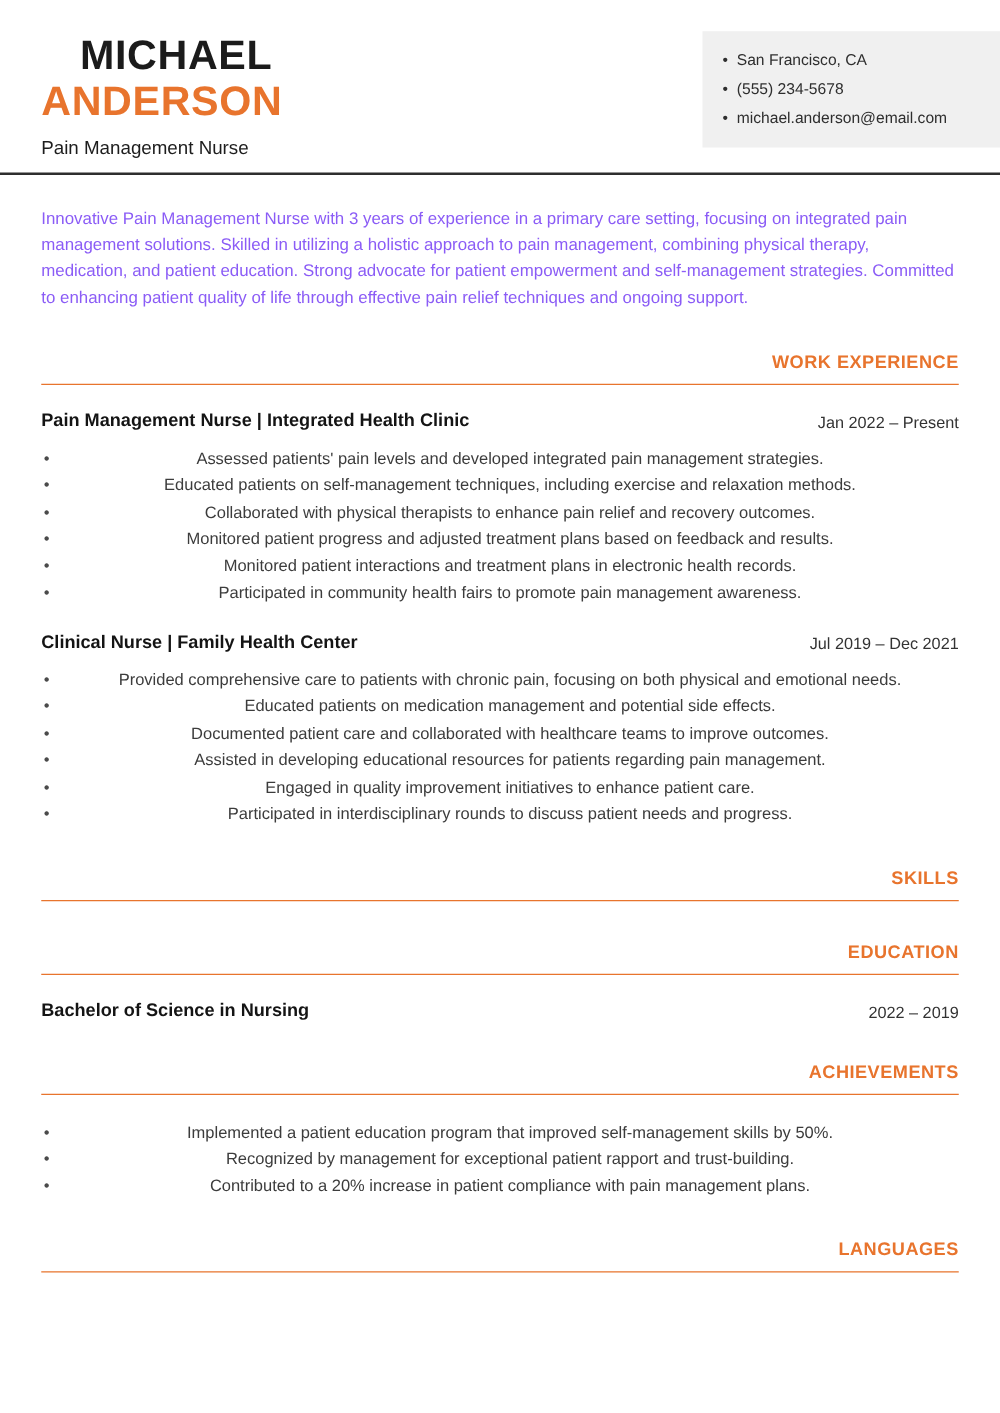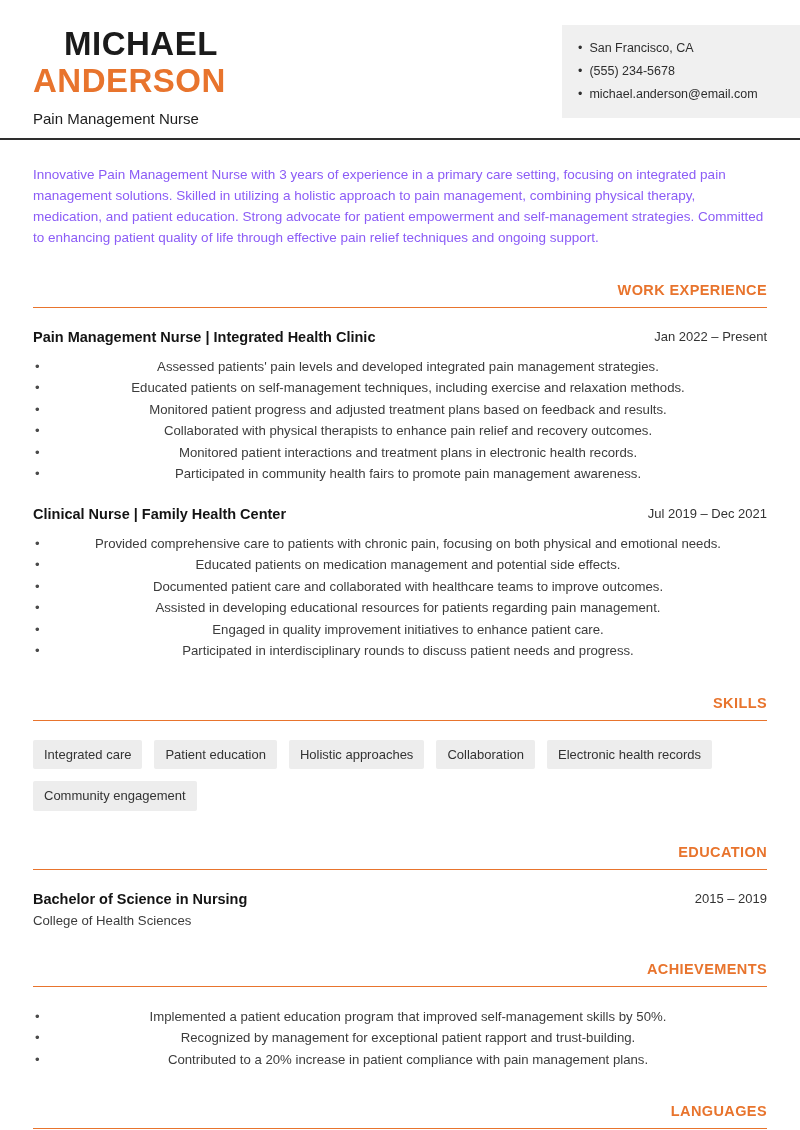--- a/index.html
+++ b/index.html
@@ -23,21 +23,21 @@
   .contact-dot{color:#2e2e2e;}
 
   
   .main{padding:0 33px;}
   .summary{margin-top:25px;font-size:13.5px;line-height:1.55;color:#8b5cf6;}
 
   .section{margin-top:33px;}
   .sec-title{color:var(--accent);font-size:14.5px;font-weight:700;letter-spacing:.4px;padding-bottom:9px;border-bottom:1px solid var(--accent);text-align:right;}
 
   .job{margin-top:21px;}
-  .row-head{display:flex;justify-content:space-between;align-items:center;}
+  .row-head{display:flex;justify-content:space-between;align-items:flex-end;}
   .row-title{font-weight:700;font-size:14.5px;color:#141414;}
   .row-dates{font-size:13px;color:#333;white-space:nowrap;}
   ul.bullets{list-style:none;margin-top:11px;}
   ul.bullets li{position:relative;padding-left:16px;font-size:13.2px;color:#3c3c3c;line-height:21.5px;text-align:center;}
   ul.bullets li::before{content:"•";position:absolute;left:2px;color:#4a4a4a;}
 
   .tags{display:flex;flex-wrap:wrap;gap:12px;margin-top:19px;}
   .tag{background:var(--tag-bg);color:#333;font-size:13px;padding:7px 11px;border-radius:2px;line-height:1.2;}
 
   .school{margin-top:6px;font-size:13.2px;color:#3c3c3c;}
@@ -85,23 +85,23 @@
         <div class="row-head">
           <div class="row-title">Pain Management Nurse | Integrated Health Clinic</div>
           <div class="row-dates">Jan 2022 – Present</div>
         </div>
         <ul class="bullets">
 
             <li><span>Assessed patients' pain levels and developed integrated pain management strategies.</span></li>
 
             <li><span>Educated patients on self-management techniques, including exercise and relaxation methods.</span></li>
 
+            <li><span>Collaborated with physical therapists to enhance pain relief and recovery outcomes.</span></li>
+
             <li><span>Monitored patient progress and adjusted treatment plans based on feedback and results.</span></li>
-
-            <li><span>Collaborated with physical therapists to enhance pain relief and recovery outcomes.</span></li>
 
             <li><span>Monitored patient interactions and treatment plans in electronic health records.</span></li>
 
             <li><span>Participated in community health fairs to promote pain management awareness.</span></li>
           </ul>
       </div>
 
       <div class="job">
         <div class="row-head">
           <div class="row-title">Clinical Nurse | Family Health Center</div>
@@ -119,44 +119,29 @@
 
             <li><span>Engaged in quality improvement initiatives to enhance patient care.</span></li>
 
             <li><span>Participated in interdisciplinary rounds to discuss patient needs and progress.</span></li>
           </ul>
       </div>
     </section>
 
     <section class="section">
       <h2 class="sec-title">SKILLS</h2>
-      <div class="tags">
-
-          <span class="tag">Integrated care</span>
-
-          <span class="tag">Patient education</span>
-
-          <span class="tag">Holistic approaches</span>
-
-          <span class="tag">Collaboration</span>
-
-          <span class="tag">Electronic health records</span>
-
-          <span class="tag">Community engagement</span>
-        </div>
     </section>
 
     <section class="section">
       <h2 class="sec-title">EDUCATION</h2>
       <div class="job">
         <div class="row-head">
           <div class="row-title">Bachelor of Science in Nursing</div>
-          <div class="row-dates">2015 – 2019</div>
+          <div class="row-dates">2022 – 2019</div>
         </div>
-        <div class="school">College of Health Sciences</div>
       </div>
     </section>
 
     <section class="section">
       <h2 class="sec-title">ACHIEVEMENTS</h2>
       <ul class="bullets standalone">
 
           <li><span>Implemented a patient education program that improved self-management skills by 50%.</span></li>
 
           <li><span>Recognized by management for exceptional patient rapport and trust-building.</span></li>

